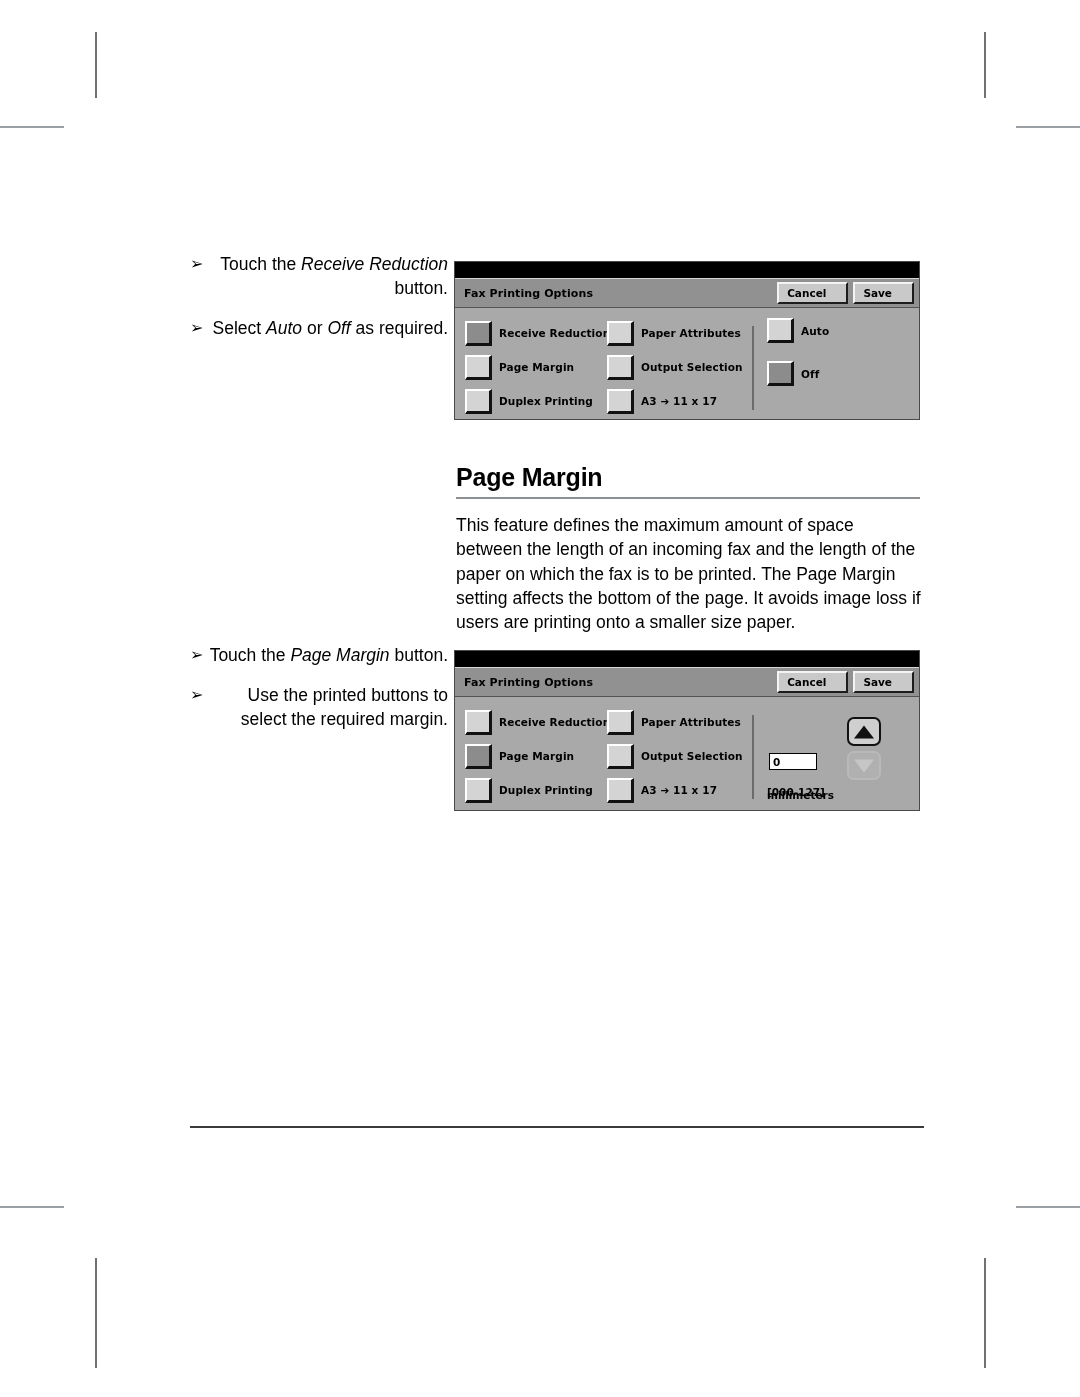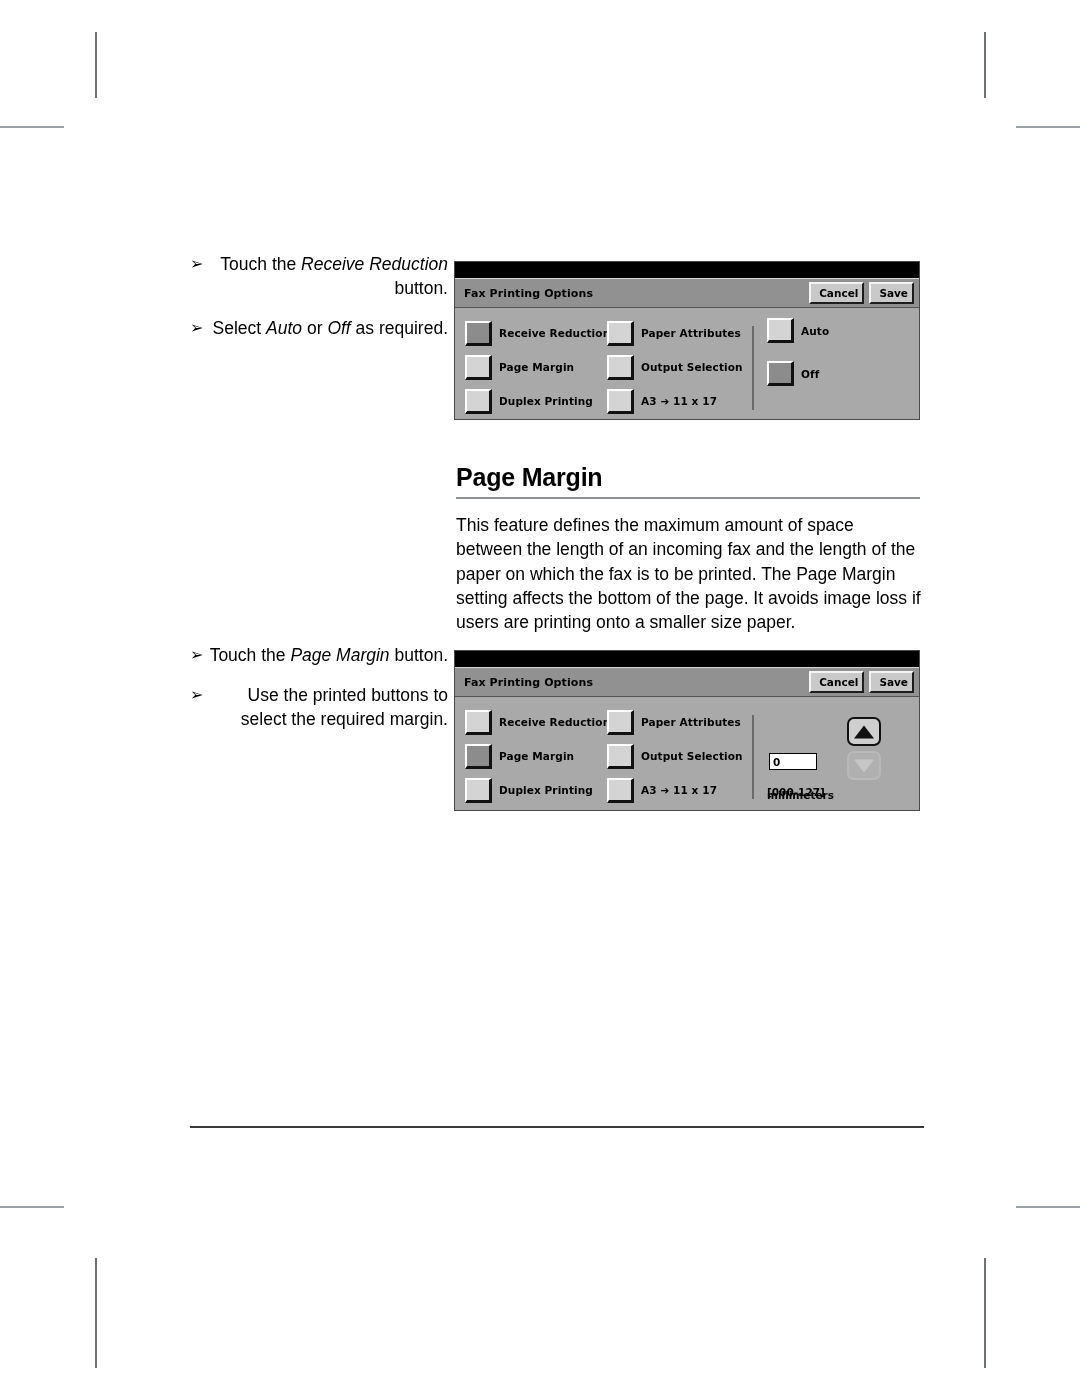--- a/index.html
+++ b/index.html
@@ -137,21 +137,21 @@
   }
   .tb-btn {
     background: #c9c9c9;
     border-top: 2px solid #f4f4f4;
     border-left: 2px solid #f4f4f4;
     border-right: 2px solid #1d1d1d;
     border-bottom: 2px solid #1d1d1d;
     font-size: 10.5px;
     font-weight: bold;
     color: #000;
-    padding: 3px 4px 3px 8px;
+    padding: 3px 20px 3px 8px;
     line-height: 12px;
   }
 
   .panel-body {
     position: relative;
     height: calc(100% - 47px);
     padding: 9px 0 0 0;
     box-sizing: border-box;
   }
 

